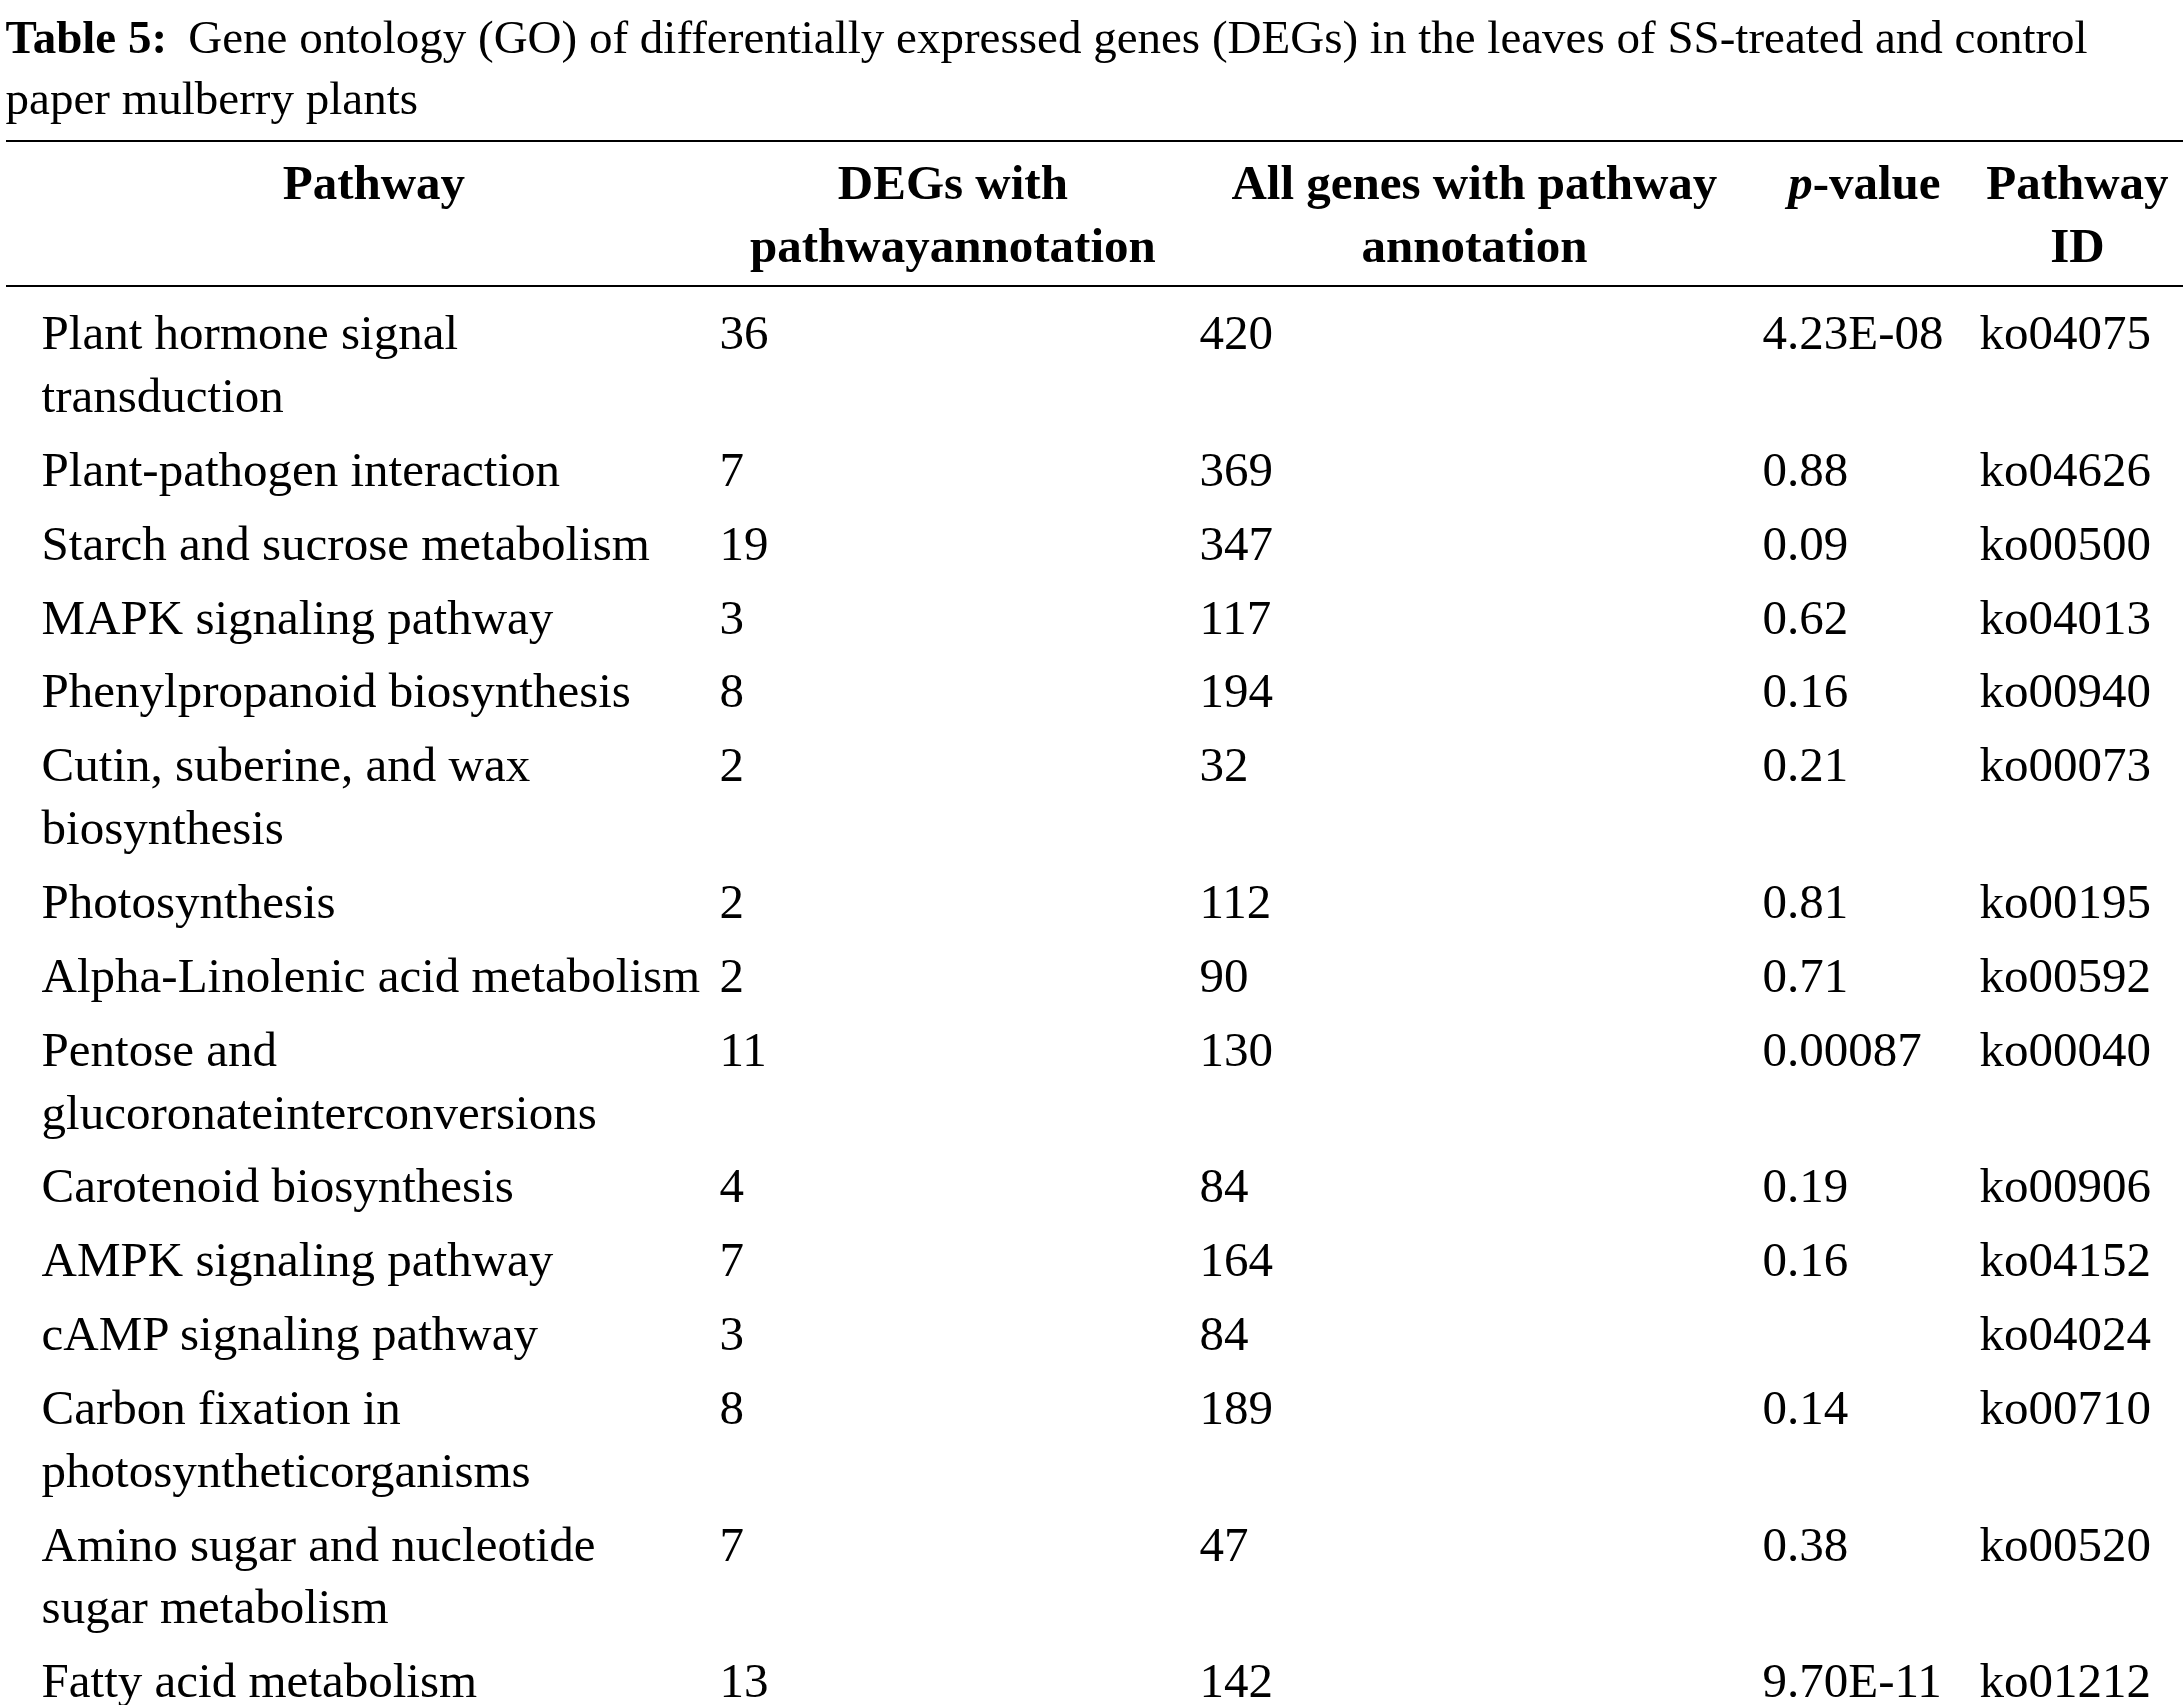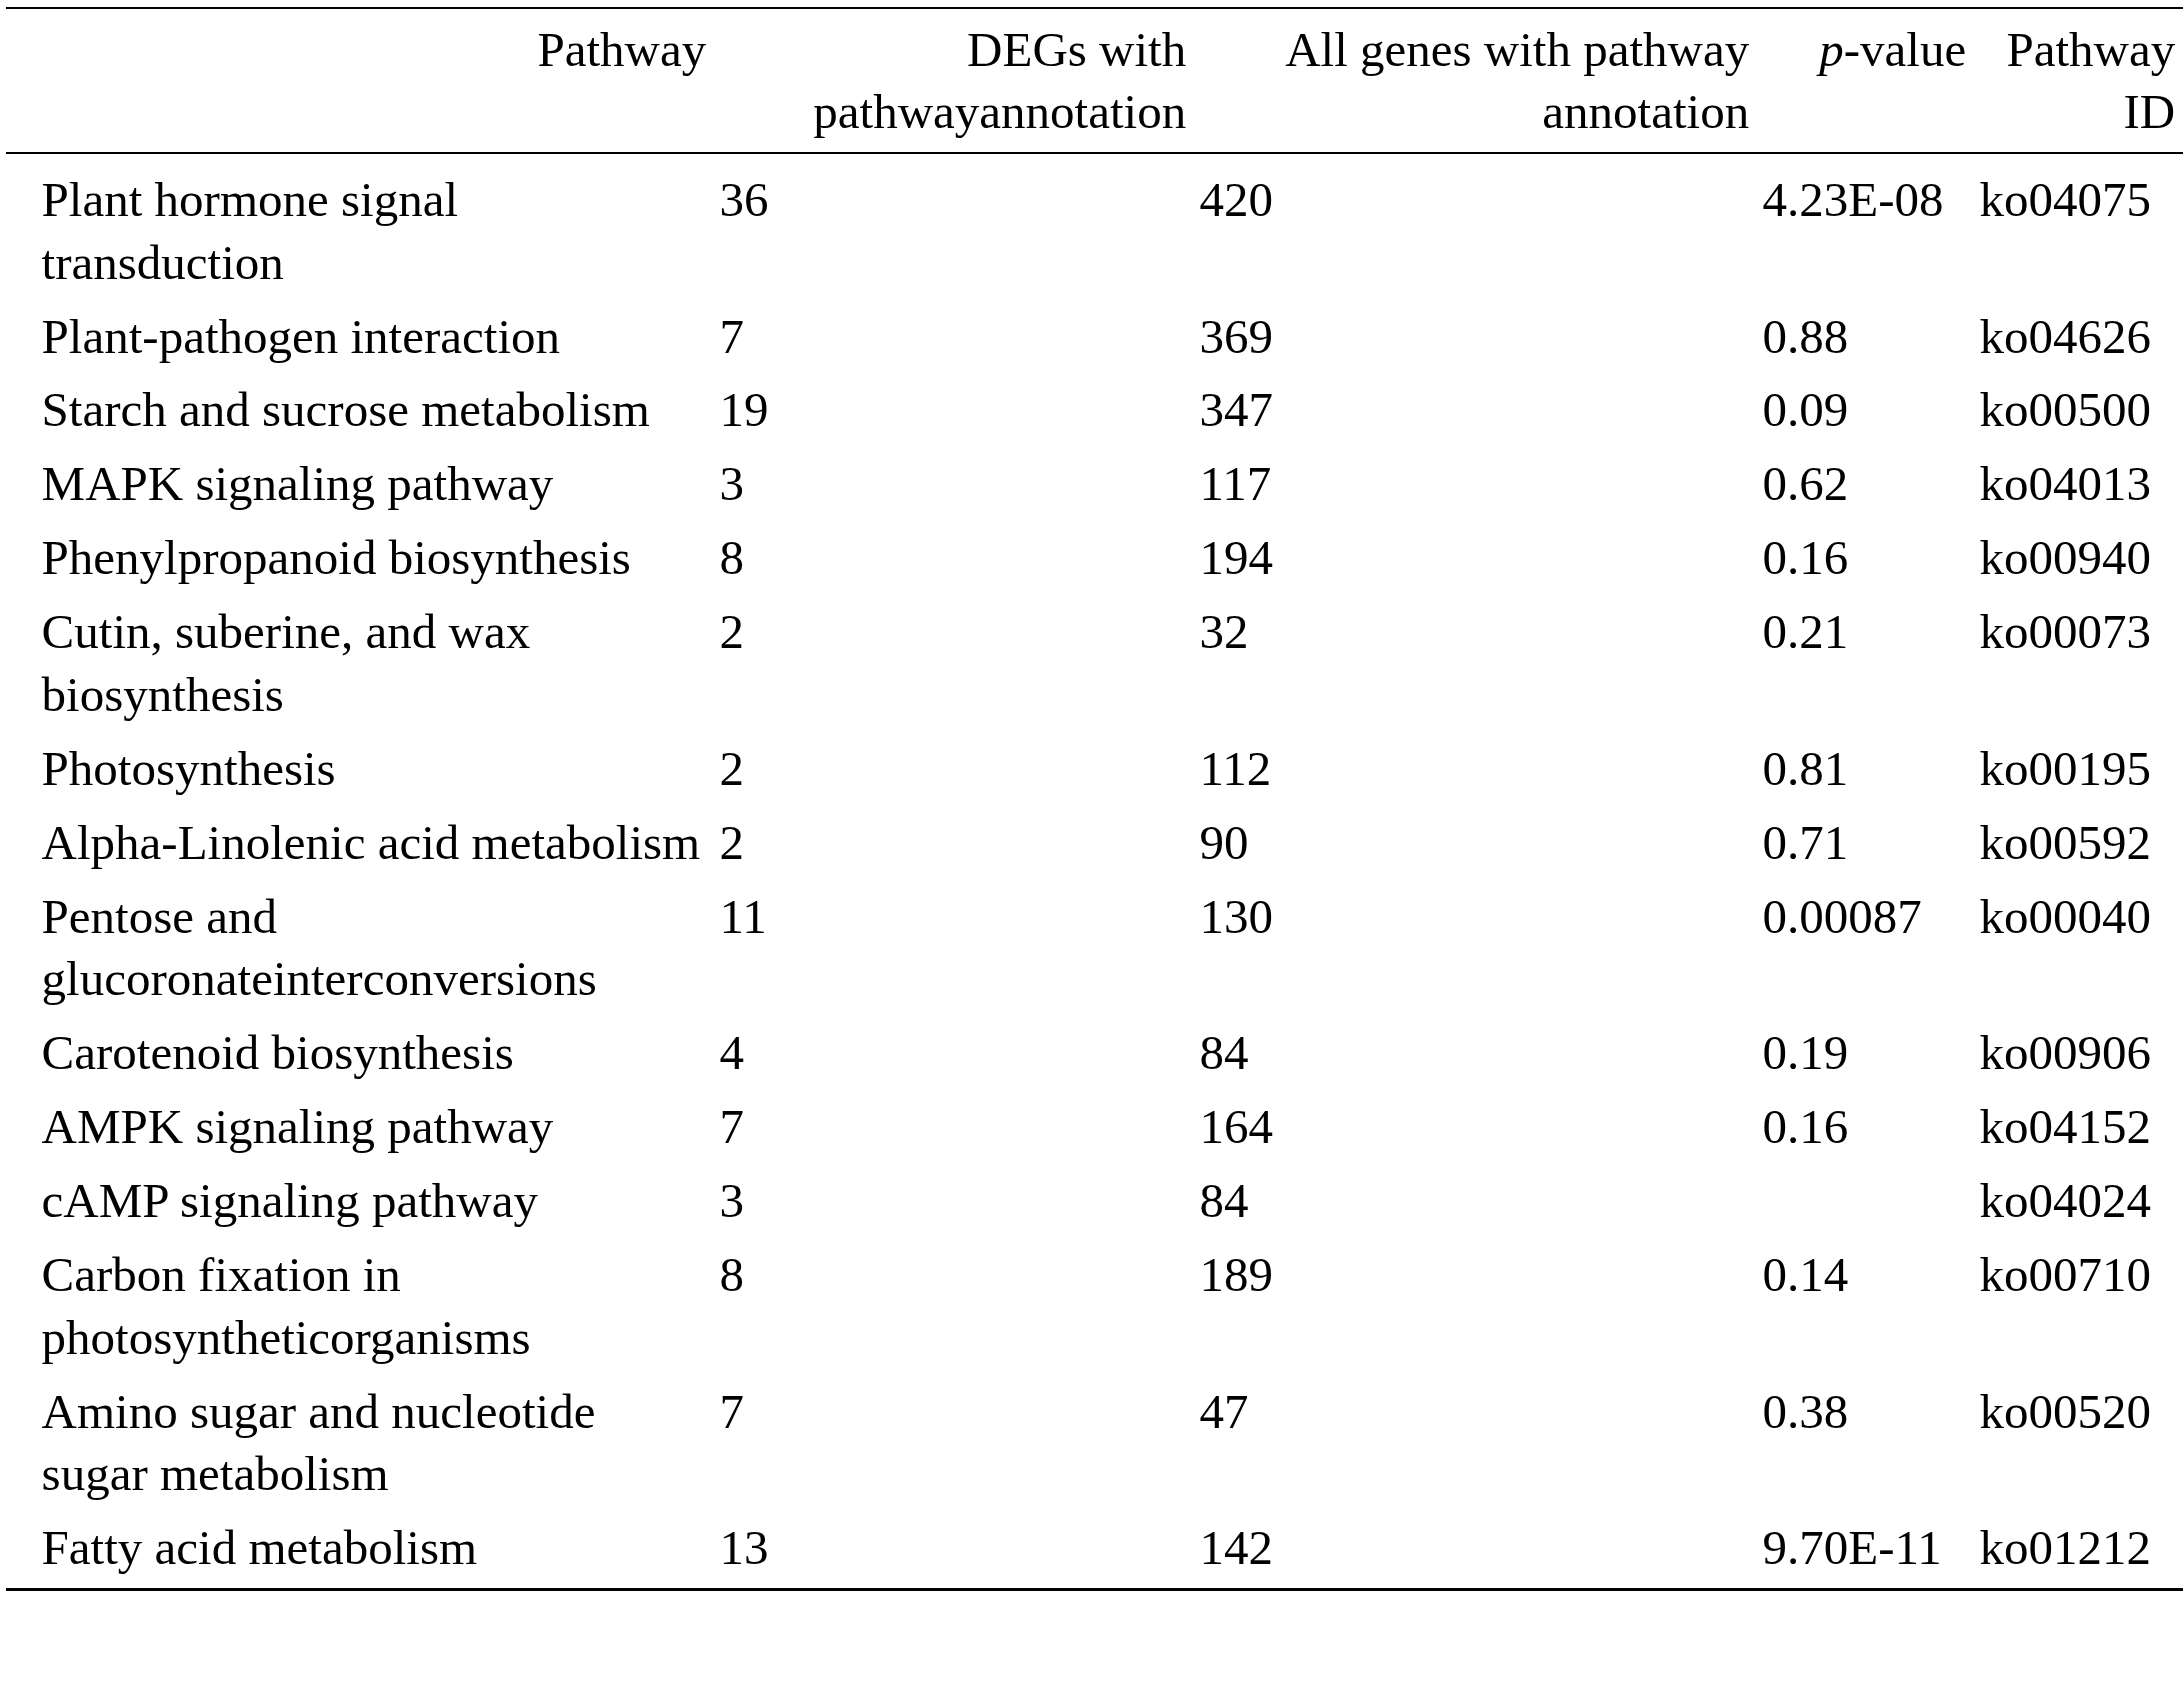--- a/index.html
+++ b/index.html
@@ -24,42 +24,45 @@
     width: 100%;
     border-collapse: collapse;
     table-layout: fixed;
     font-size: 49px;
     line-height: 1.28;
     border-top: 2.8px solid #000000;
     border-bottom: 3.9px solid #000000;
   }
   table.go-table thead th {
     border-bottom: 2.2px solid #000000;
-    font-weight: normal;
-    text-align: right;
+    font-weight: bold;
+    text-align: center;
     vertical-align: top;
     padding: 10px 13.4px 7.8px 0;
   }
   table.go-table td {
     text-align: left;
     vertical-align: top;
     padding: 5.6px 13.4px 5.6px 0;
   }
   table.go-table th:first-child,
   table.go-table td:first-child {
     padding-left: 36px;
   }
   table.go-table tbody tr:first-child td { padding-top: 15px; }
   table.go-table tbody tr:last-child td { padding-bottom: 7.8px; }
 </style>
 </head>
 <body>
 
 <div class="page">
 
+  <p class="title">
+    <span class="bold">Table 5:</span><span>Gene ontology (GO) of differentially expressed genes (DEGs) in the leaves of SS-treated and control paper mulberry plants</span>
+  </p>
 
   <table class="go-table">
     <colgroup>
       <col style="width:714px">
       <col style="width:480px">
       <col style="width:563px">
       <col style="width:217px">
       <col style="width:209px">
     </colgroup>
     <thead>

